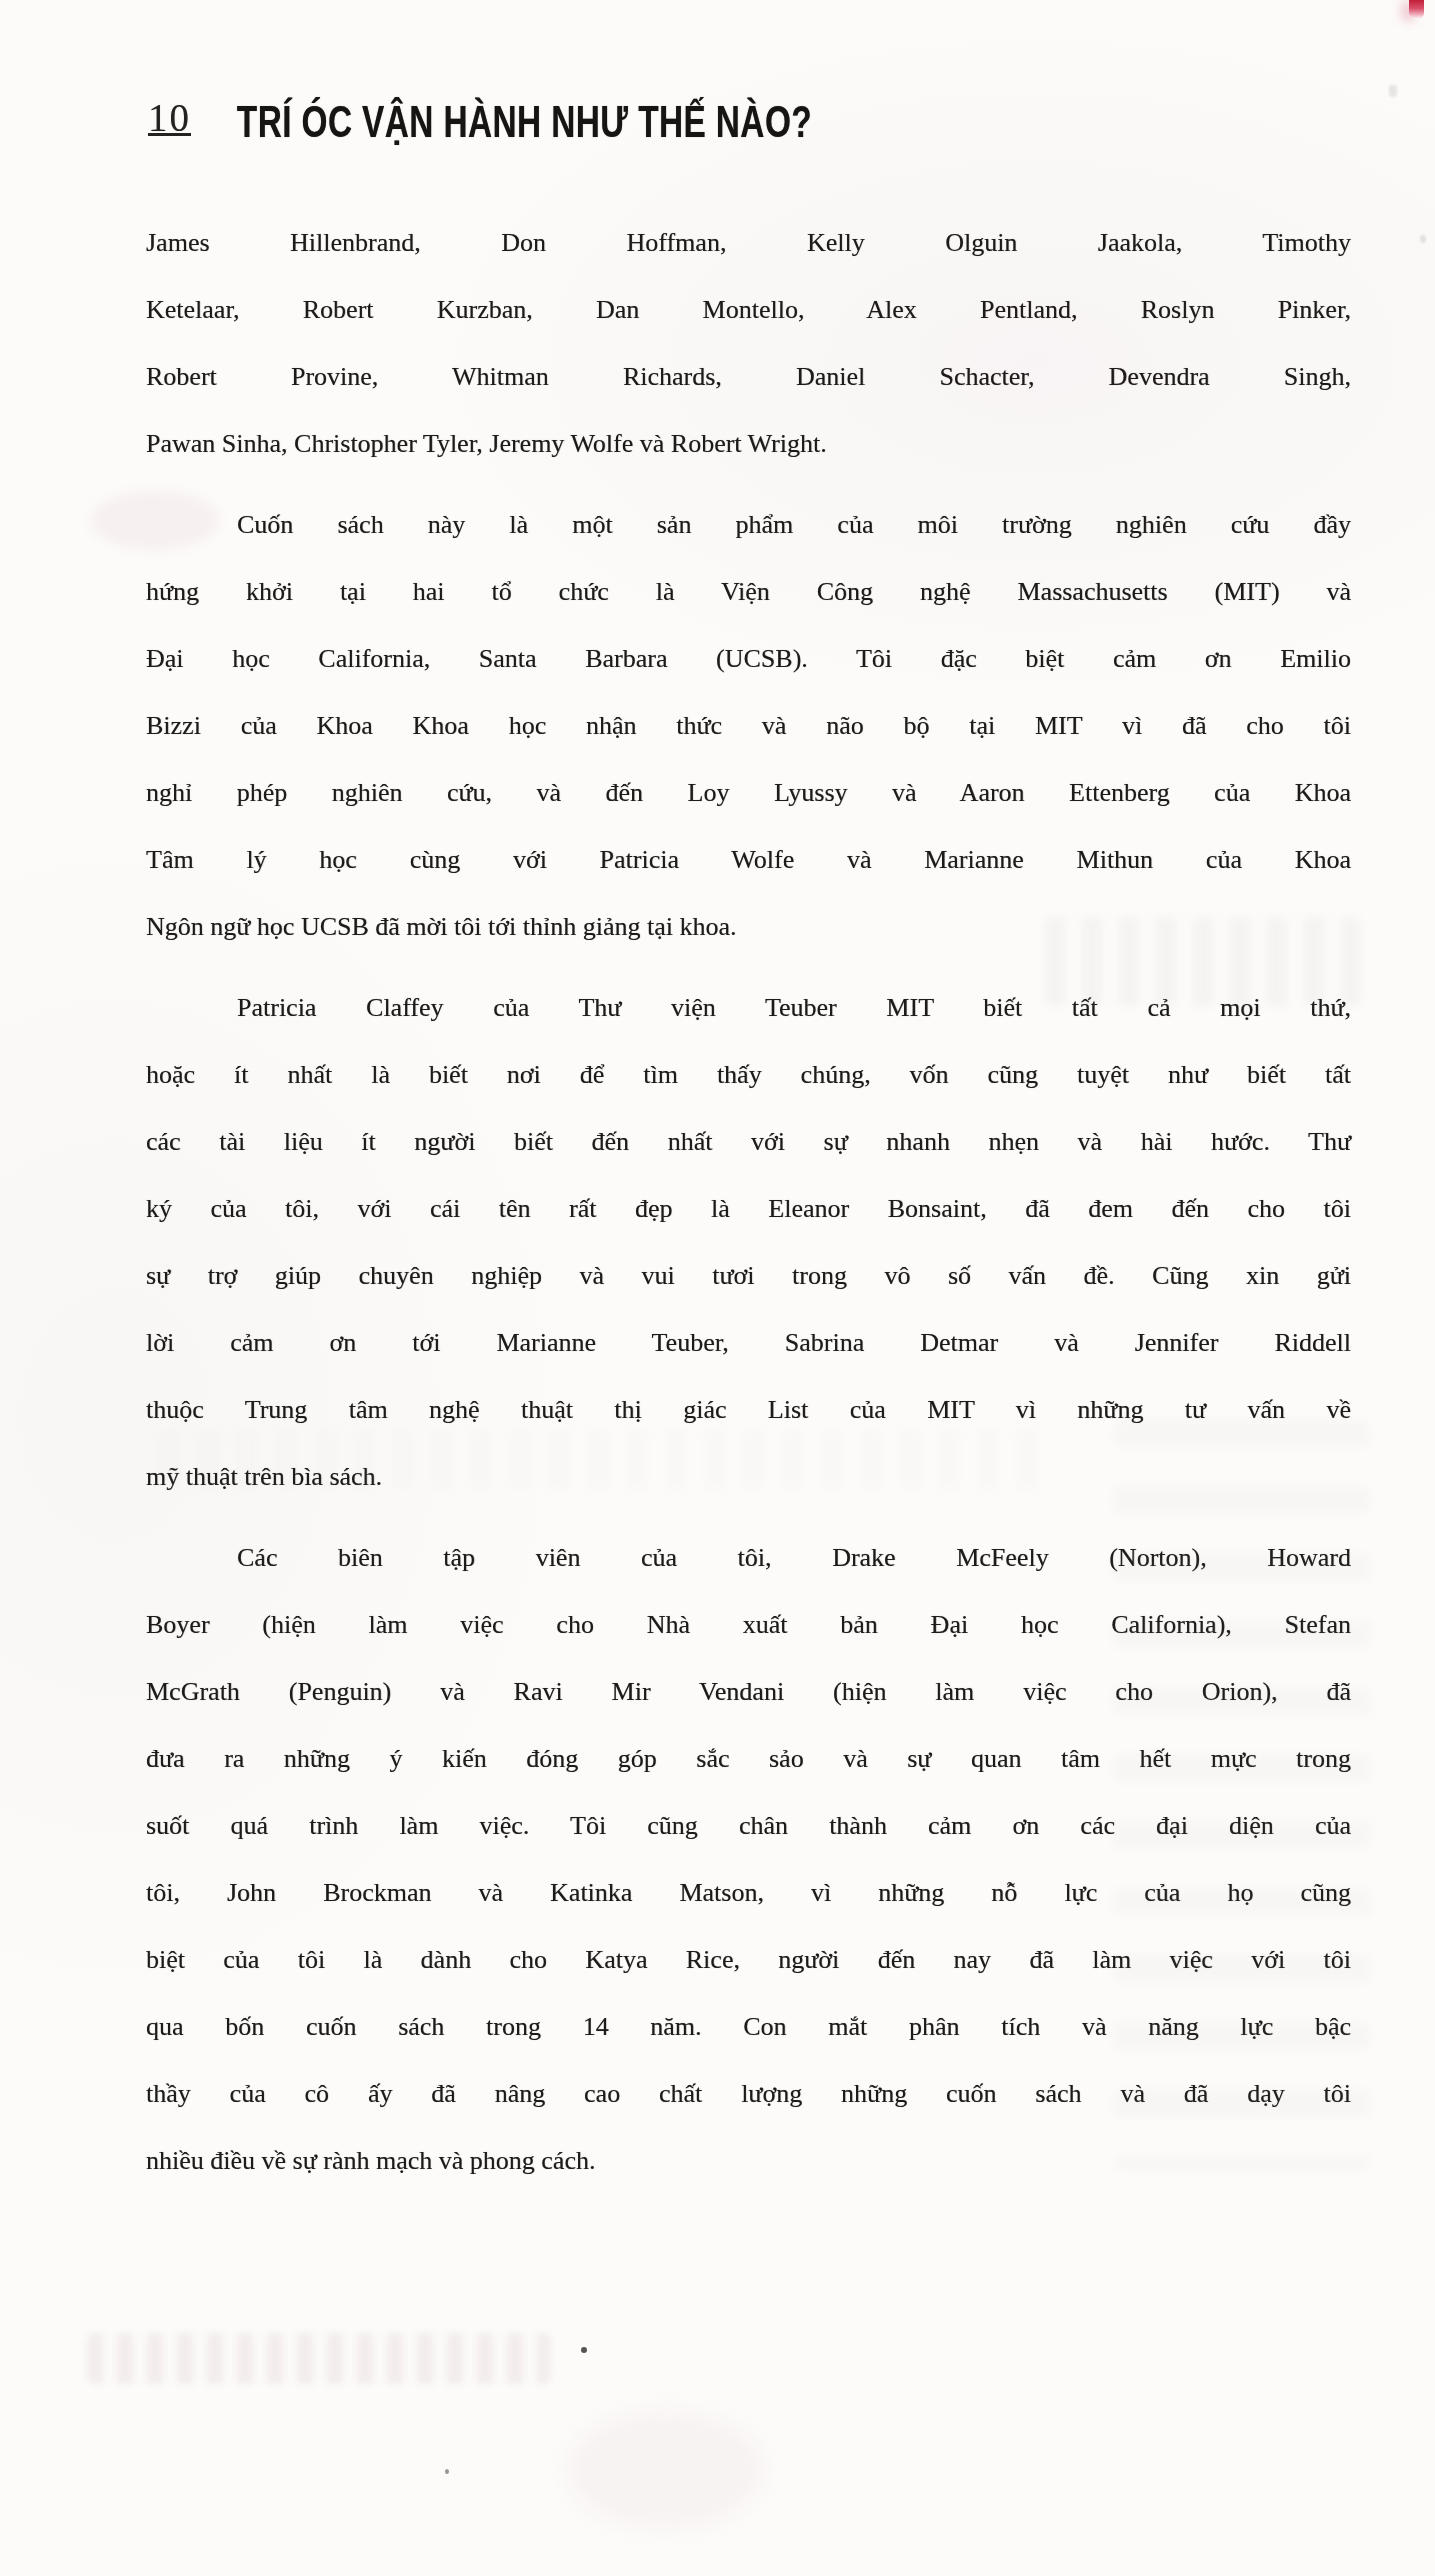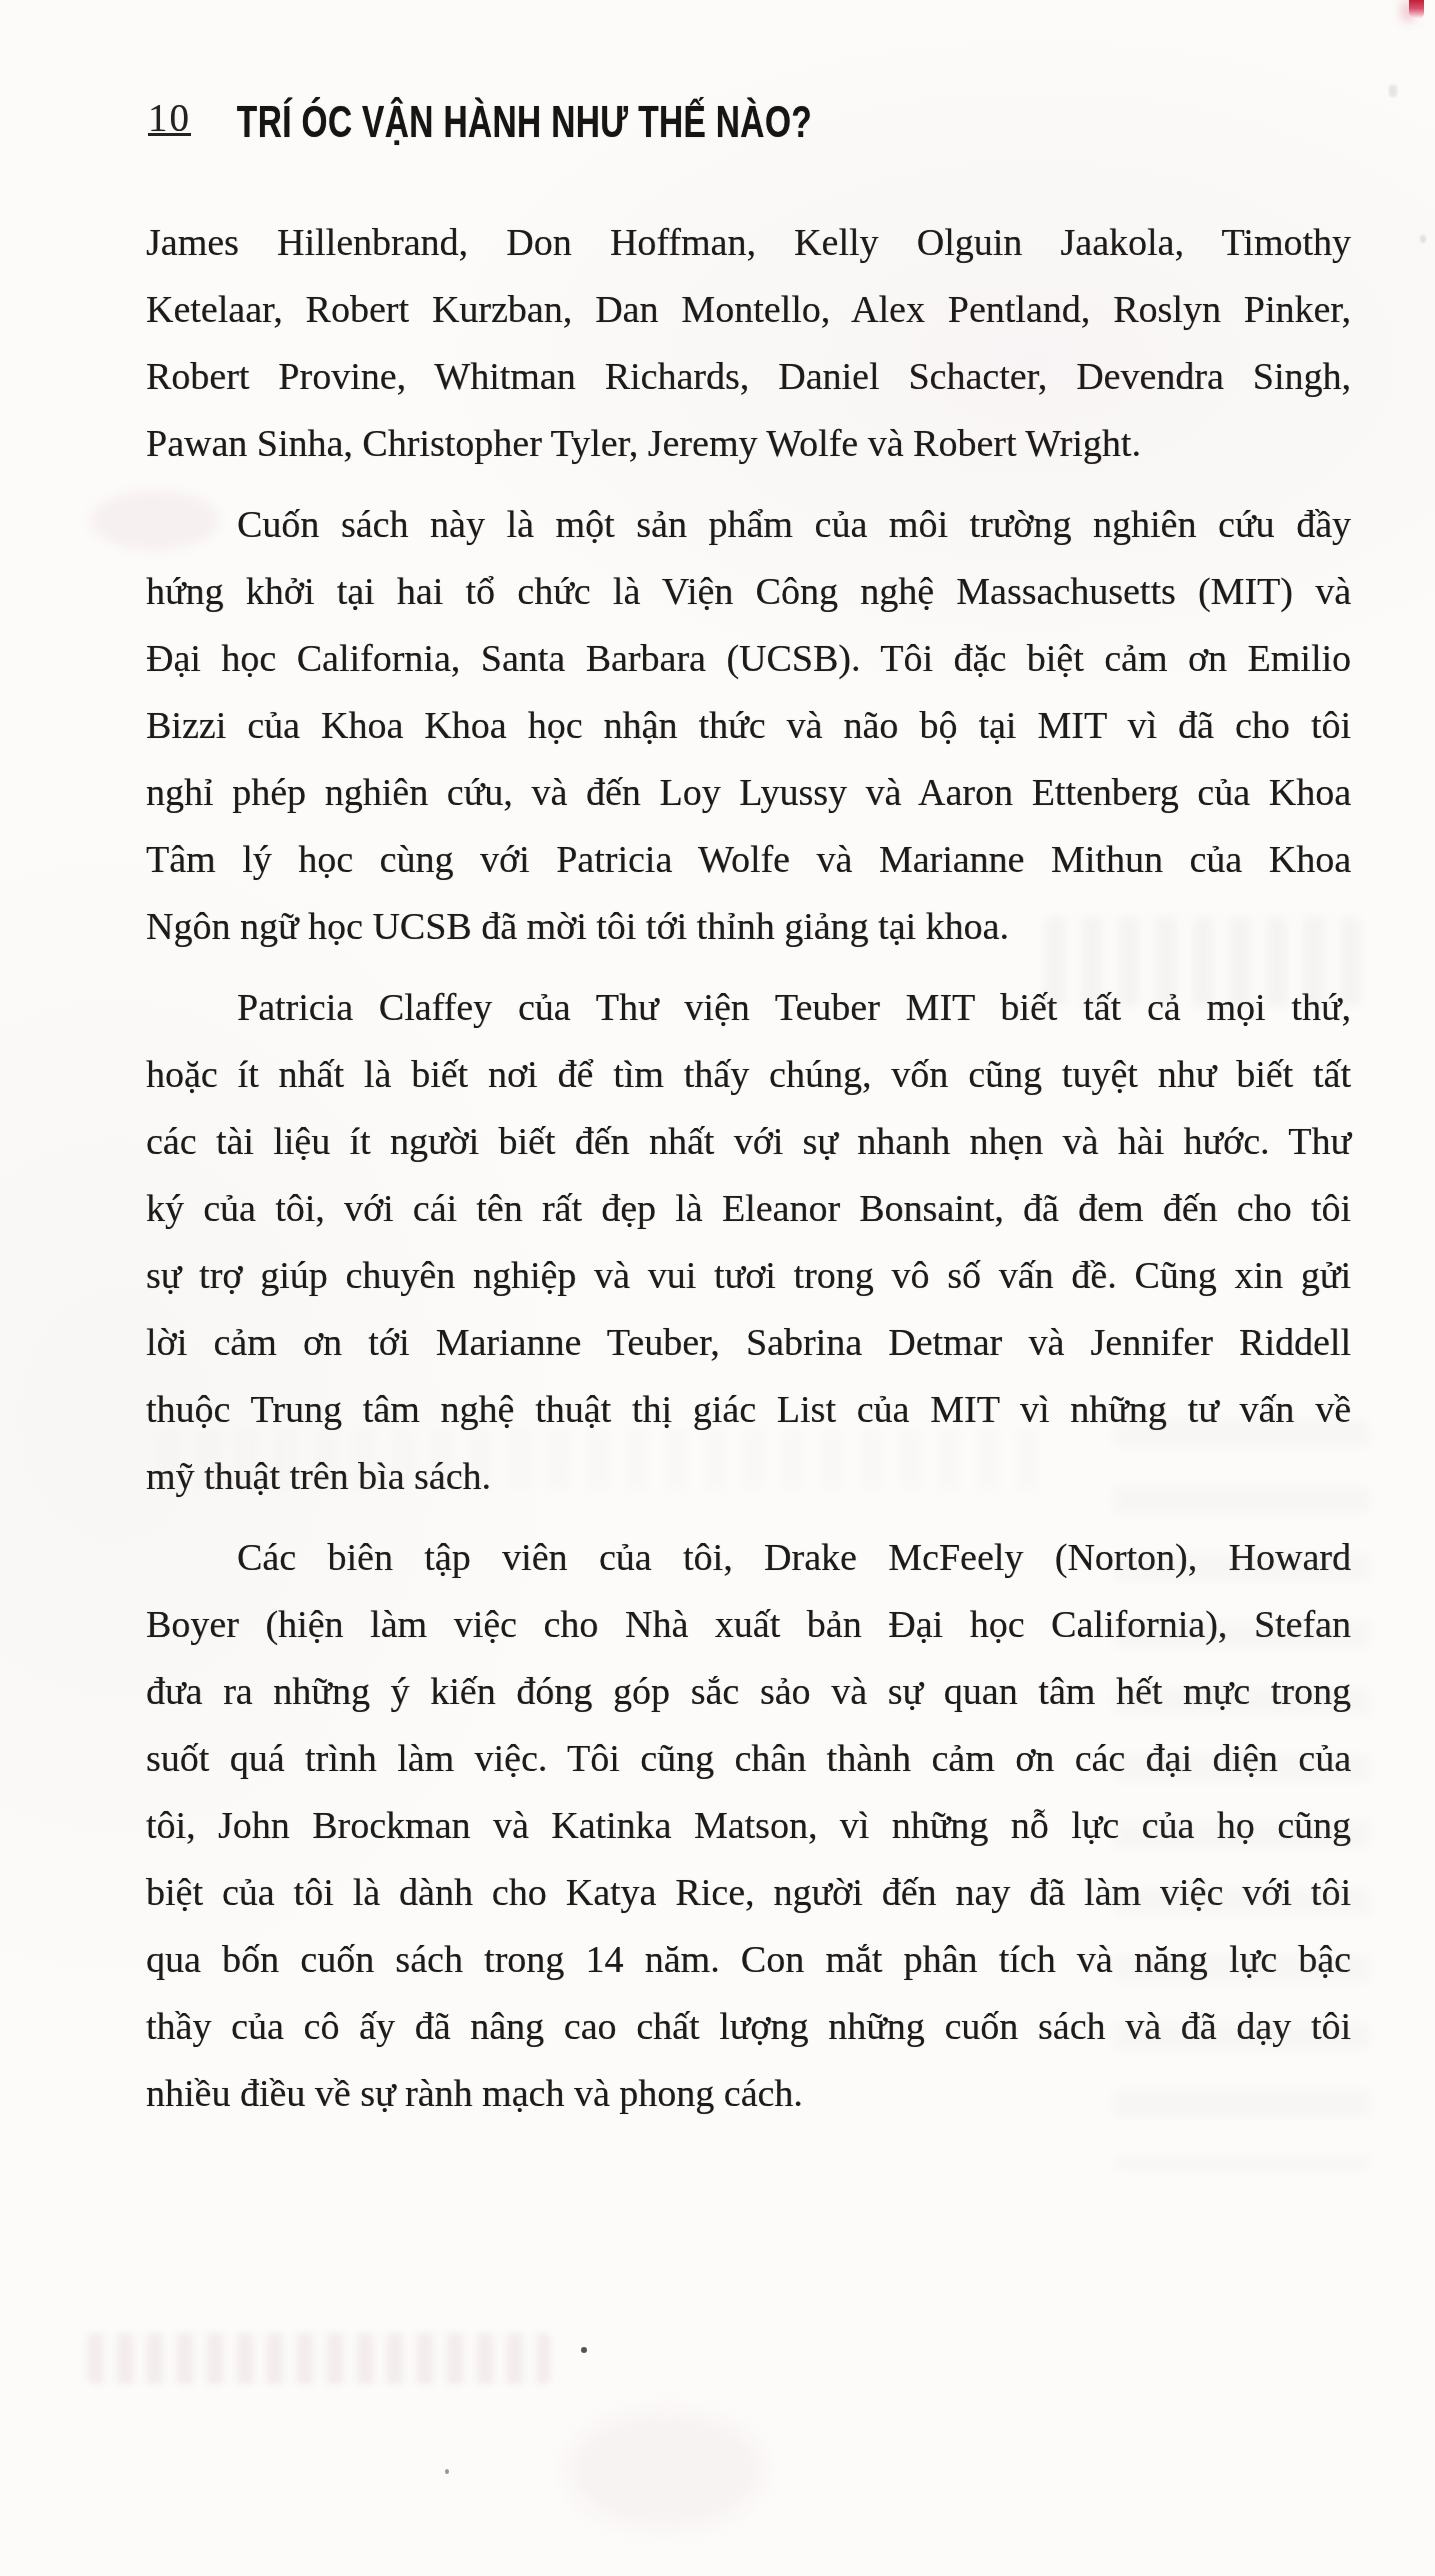--- a/index.html
+++ b/index.html
@@ -29,21 +29,21 @@
     display:inline-block;
     font-family:"Liberation Sans","DejaVu Sans",sans-serif;
     font-weight:700;font-size:44px;color:#171514;
     transform:scaleX(.76);transform-origin:50% 50%;
     letter-spacing:0.5px;white-space:nowrap;
     text-shadow:0 0 1px rgba(23,21,20,.55);
   }
   
   .text-block{
     position:absolute;left:146px;top:209px;width:1205px;
-    font-size:38px;line-height:67px;color:#1d1a19;
+    font-size:26px;line-height:67px;color:#1d1a19;
     text-shadow:0.3px 0.3px 0.7px rgba(32,28,28,.5);
   }
   .para{margin:0;}
   .para + .para{margin-top:14px;}
   .line{
     text-align:justify;text-align-last:justify;
     white-space:normal;
   }
   .line.last{text-align-last:left;}
   .line.indent{padding-left:91px;}
@@ -123,20 +123,21 @@
         <div class="line">các tài liệu ít người biết đến nhất với sự nhanh nhẹn và hài hước. Thư</div>
         <div class="line">ký của tôi, với cái tên rất đẹp là Eleanor Bonsaint, đã đem đến cho tôi</div>
         <div class="line">sự trợ giúp chuyên nghiệp và vui tươi trong vô số vấn đề. Cũng xin gửi</div>
         <div class="line">lời cảm ơn tới Marianne Teuber, Sabrina Detmar và Jennifer Riddell</div>
         <div class="line">thuộc Trung tâm nghệ thuật thị giác List của MIT vì những tư vấn về</div>
         <div class="line last">mỹ thuật trên bìa sách.</div>
       </div>
       <div class="para">
         <div class="line indent">Các biên tập viên của tôi, Drake McFeely (Norton), Howard</div>
         <div class="line">Boyer (hiện làm việc cho Nhà xuất bản Đại học California), Stefan</div>
+        <div class="line">McGrath (Penguin) và Ravi Mir Vendani (hiện làm việc cho Orion), đã</div>
         <div class="line">đưa ra những ý kiến đóng góp sắc sảo và sự quan tâm hết mực trong</div>
         <div class="line">suốt quá trình làm việc. Tôi cũng chân thành cảm ơn các đại diện của</div>
         <div class="line">tôi, John Brockman và Katinka Matson, vì những nỗ lực của họ cũng</div>
         <div class="line">biệt của tôi là dành cho Katya Rice, người đến nay đã làm việc với tôi</div>
         <div class="line">qua bốn cuốn sách trong 14 năm. Con mắt phân tích và năng lực bậc</div>
         <div class="line">thầy của cô ấy đã nâng cao chất lượng những cuốn sách và đã dạy tôi</div>
         <div class="line last">nhiều điều về sự rành mạch và phong cách.</div>
       </div>
     </main>
 

